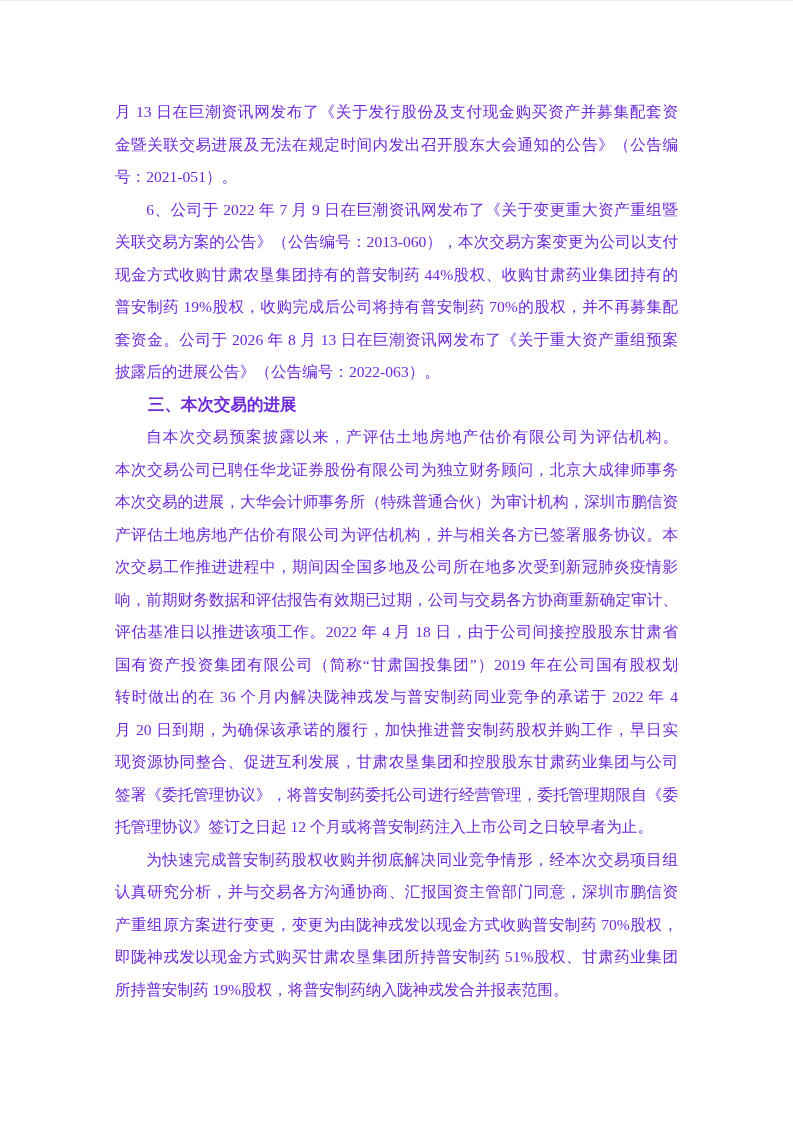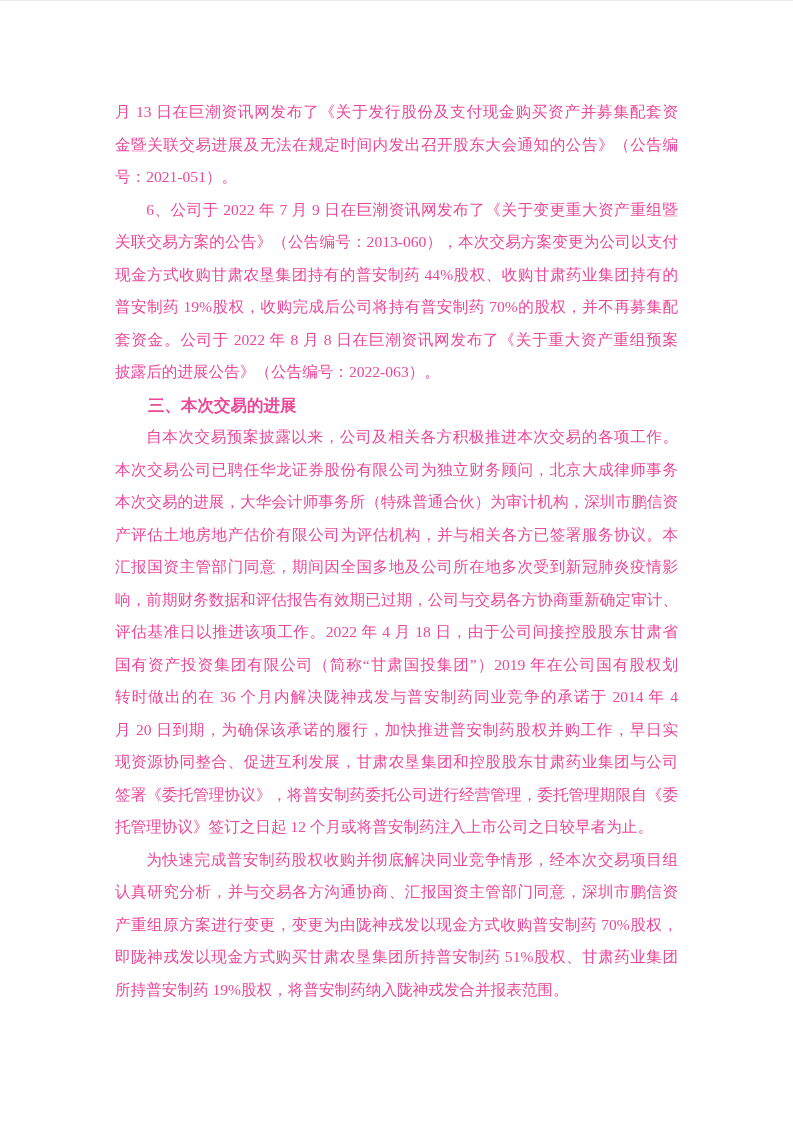--- a/index.html
+++ b/index.html
@@ -26,68 +26,68 @@
     margin: 0;
     padding: 0;
   }
   .line {
     height: 32.5px;
     line-height: 32.5px;
     overflow: hidden;
     white-space: normal;
     font-size: 15.6px;
     letter-spacing: 0;
-    color: #ec4899;
+    color: #6d28d9;
     font-family: "Liberation Serif", "DejaVu Serif", serif;
     text-align: justify;
   }
   .line.just {
     text-align-last: justify;
   }
   .line.indent {
     text-indent: 2em;
   }
   .block.heading .line {
-    font-family: Liberation Sans, sans-serif;
+    font-family: Liberation Serif, serif;
     font-weight: 700;
     font-size: 16.5px;
     text-align: left;
   }
 </style>
 </head>
 <body>
 
 <div class="page">
   <div class="content">
       <div class="block body">
         <div class="line just">月 13 日在巨潮资讯网发布了《关于发行股份及支付现金购买资产并募集配套资</div>
         <div class="line just">金暨关联交易进展及无法在规定时间内发出召开股东大会通知的公告》（公告编</div>
         <div class="line">号：2021-051）。</div>
       </div>
       <div class="block body">
         <div class="line just indent">6、公司于 2022 年 7 月 9 日在巨潮资讯网发布了《关于变更重大资产重组暨</div>
         <div class="line just">关联交易方案的公告》（公告编号：2013-060），本次交易方案变更为公司以支付</div>
         <div class="line just">现金方式收购甘肃农垦集团持有的普安制药 44%股权、收购甘肃药业集团持有的</div>
         <div class="line just">普安制药 19%股权，收购完成后公司将持有普安制药 70%的股权，并不再募集配</div>
-        <div class="line just">套资金。公司于 2022 年 8 月 8 日在巨潮资讯网发布了《关于重大资产重组预案</div>
+        <div class="line just">套资金。公司于 2026 年 8 月 13 日在巨潮资讯网发布了《关于重大资产重组预案</div>
         <div class="line">披露后的进展公告》（公告编号：2022-063）。</div>
       </div>
       <div class="block heading">
         <div class="line indent">三、本次交易的进展</div>
       </div>
       <div class="block body">
-        <div class="line just indent">自本次交易预案披露以来，公司及相关各方积极推进本次交易的各项工作。</div>
+        <div class="line just indent">自本次交易预案披露以来，产评估土地房地产估价有限公司为评估机构。</div>
         <div class="line just">本次交易公司已聘任华龙证券股份有限公司为独立财务顾问，北京大成律师事务</div>
         <div class="line just">本次交易的进展，大华会计师事务所（特殊普通合伙）为审计机构，深圳市鹏信资</div>
         <div class="line just">产评估土地房地产估价有限公司为评估机构，并与相关各方已签署服务协议。本</div>
-        <div class="line just">汇报国资主管部门同意，期间因全国多地及公司所在地多次受到新冠肺炎疫情影</div>
+        <div class="line just">次交易工作推进进程中，期间因全国多地及公司所在地多次受到新冠肺炎疫情影</div>
         <div class="line just">响，前期财务数据和评估报告有效期已过期，公司与交易各方协商重新确定审计、</div>
         <div class="line just">评估基准日以推进该项工作。2022 年 4 月 18 日，由于公司间接控股股东甘肃省</div>
         <div class="line just">国有资产投资集团有限公司（简称“甘肃国投集团”）2019 年在公司国有股权划</div>
-        <div class="line just">转时做出的在 36 个月内解决陇神戎发与普安制药同业竞争的承诺于 2014 年 4</div>
+        <div class="line just">转时做出的在 36 个月内解决陇神戎发与普安制药同业竞争的承诺于 2022 年 4</div>
         <div class="line just">月 20 日到期，为确保该承诺的履行，加快推进普安制药股权并购工作，早日实</div>
         <div class="line just">现资源协同整合、促进互利发展，甘肃农垦集团和控股股东甘肃药业集团与公司</div>
         <div class="line just">签署《委托管理协议》，将普安制药委托公司进行经营管理，委托管理期限自《委</div>
         <div class="line">托管理协议》签订之日起 12 个月或将普安制药注入上市公司之日较早者为止。</div>
       </div>
       <div class="block body">
         <div class="line just indent">为快速完成普安制药股权收购并彻底解决同业竞争情形，经本次交易项目组</div>
         <div class="line just">认真研究分析，并与交易各方沟通协商、汇报国资主管部门同意，深圳市鹏信资</div>
         <div class="line just">产重组原方案进行变更，变更为由陇神戎发以现金方式收购普安制药 70%股权，</div>
         <div class="line just">即陇神戎发以现金方式购买甘肃农垦集团所持普安制药 51%股权、甘肃药业集团</div>

